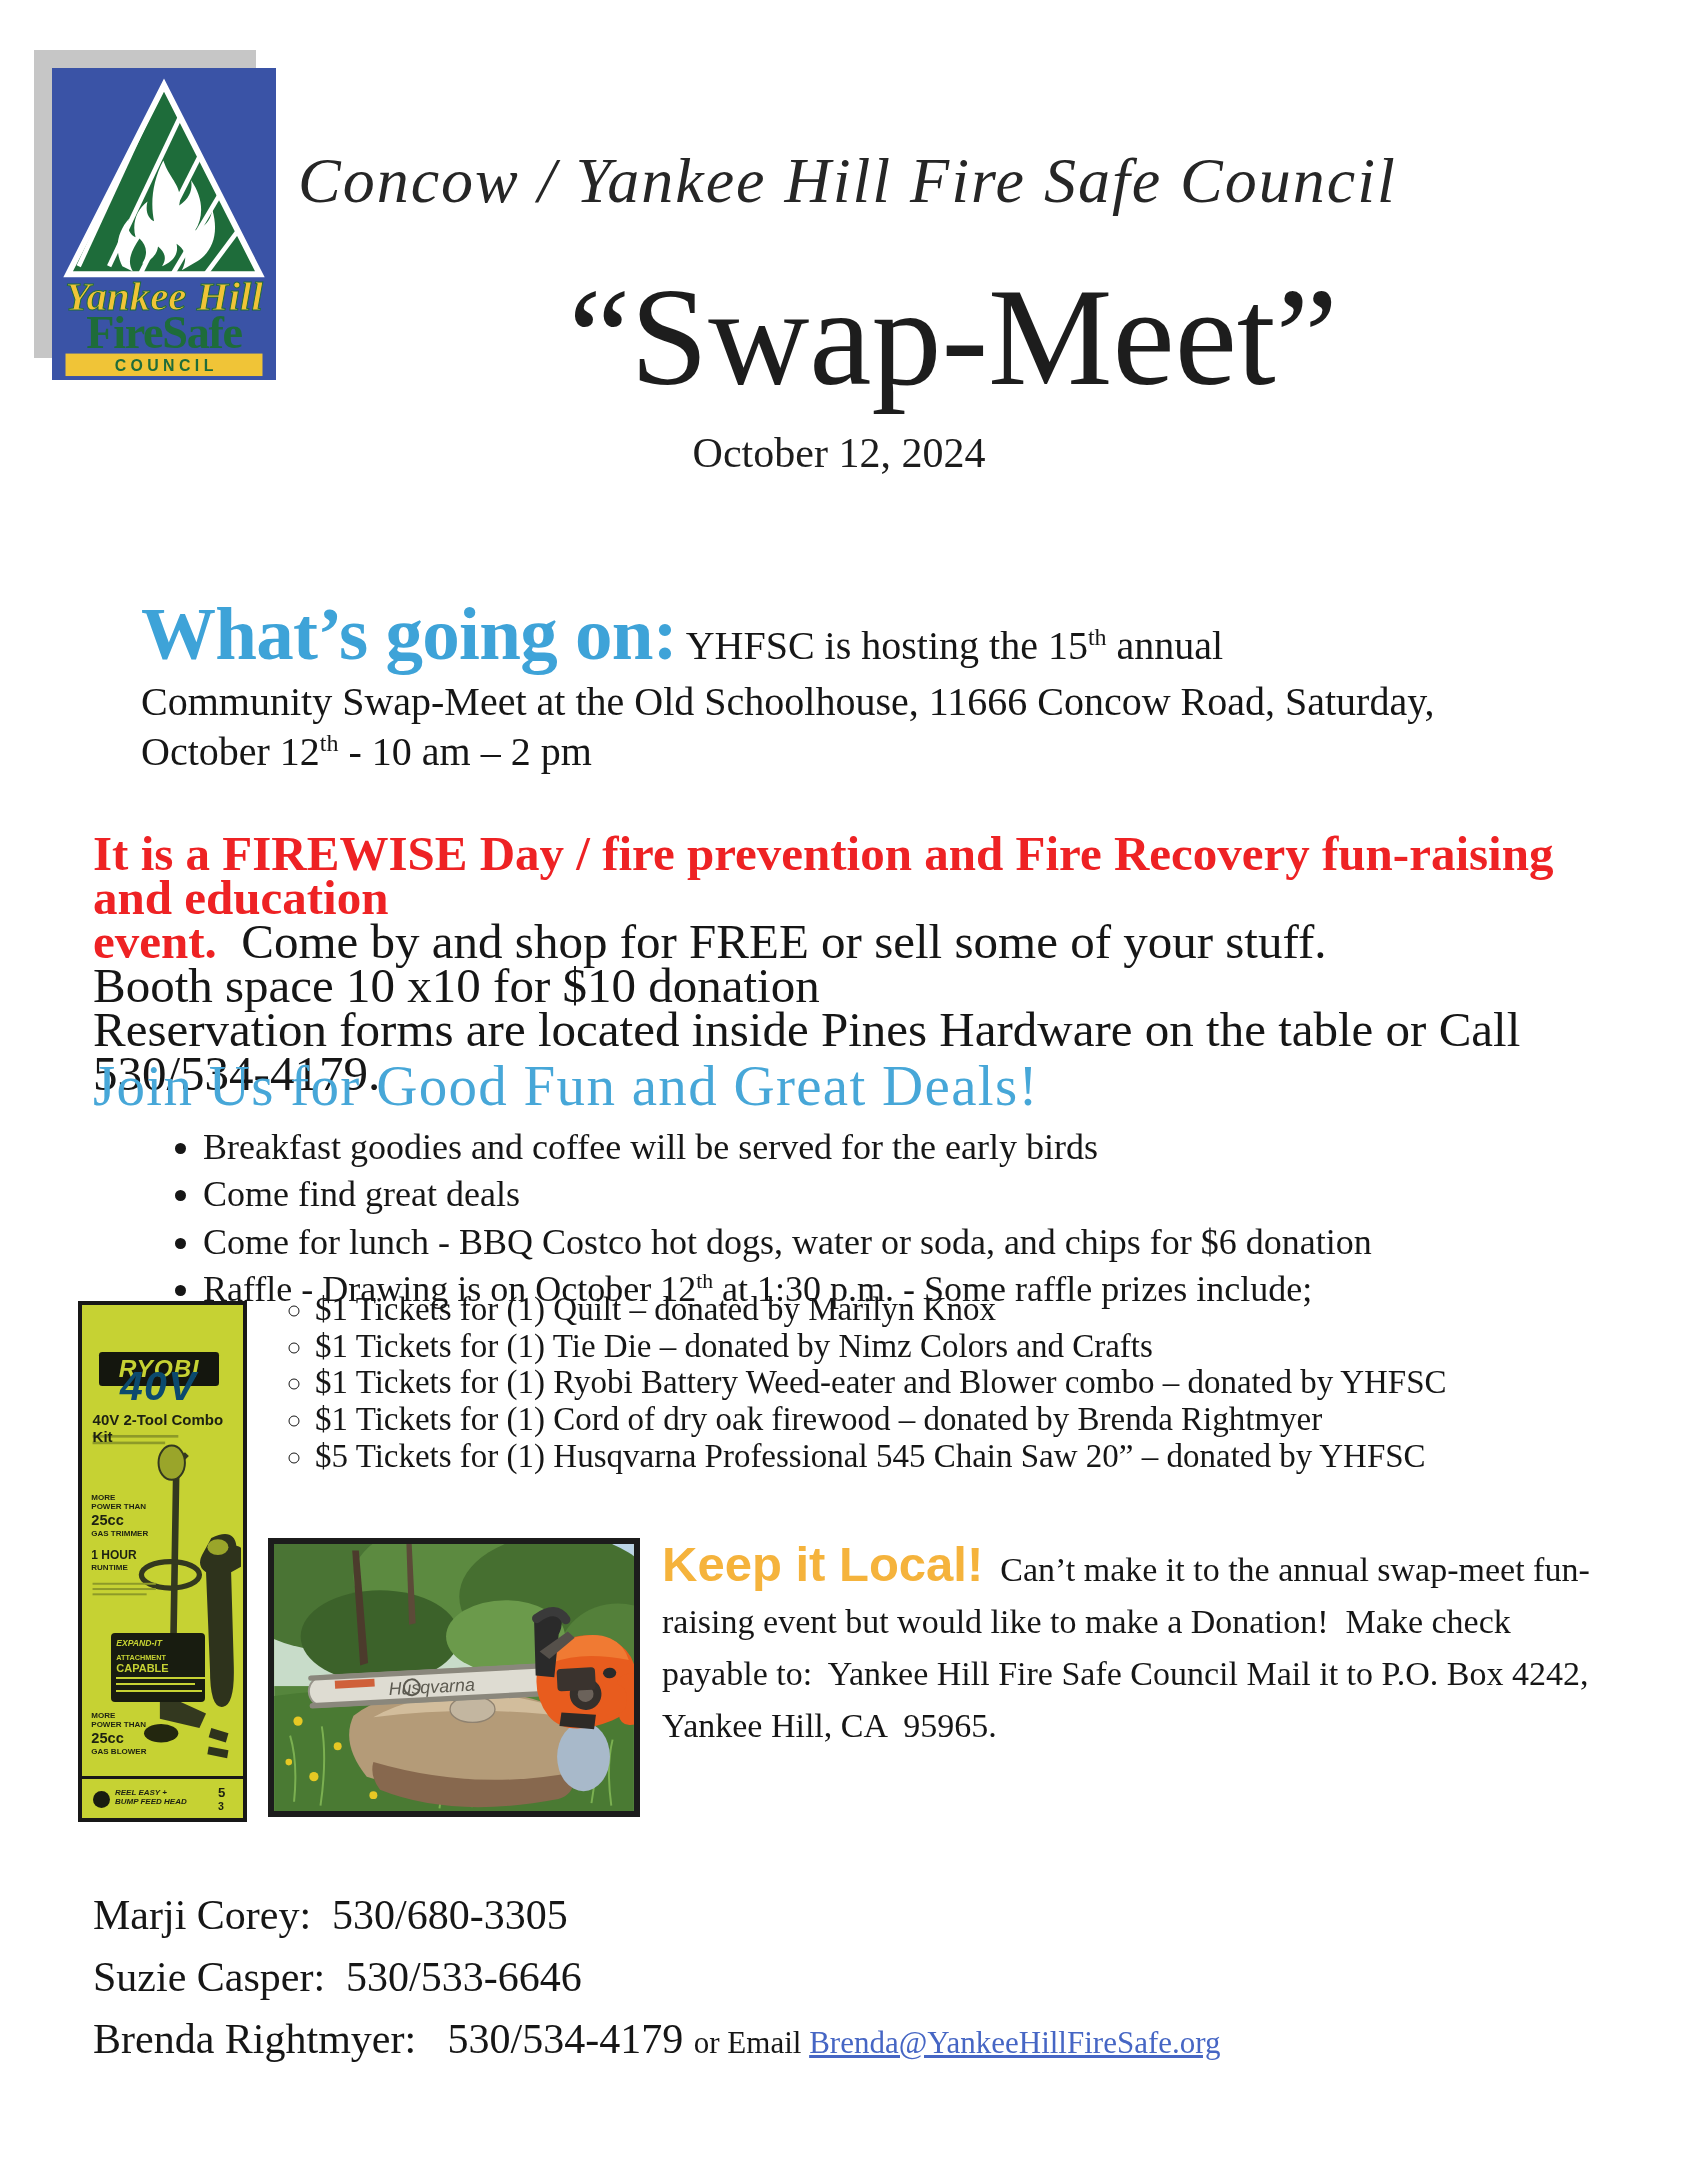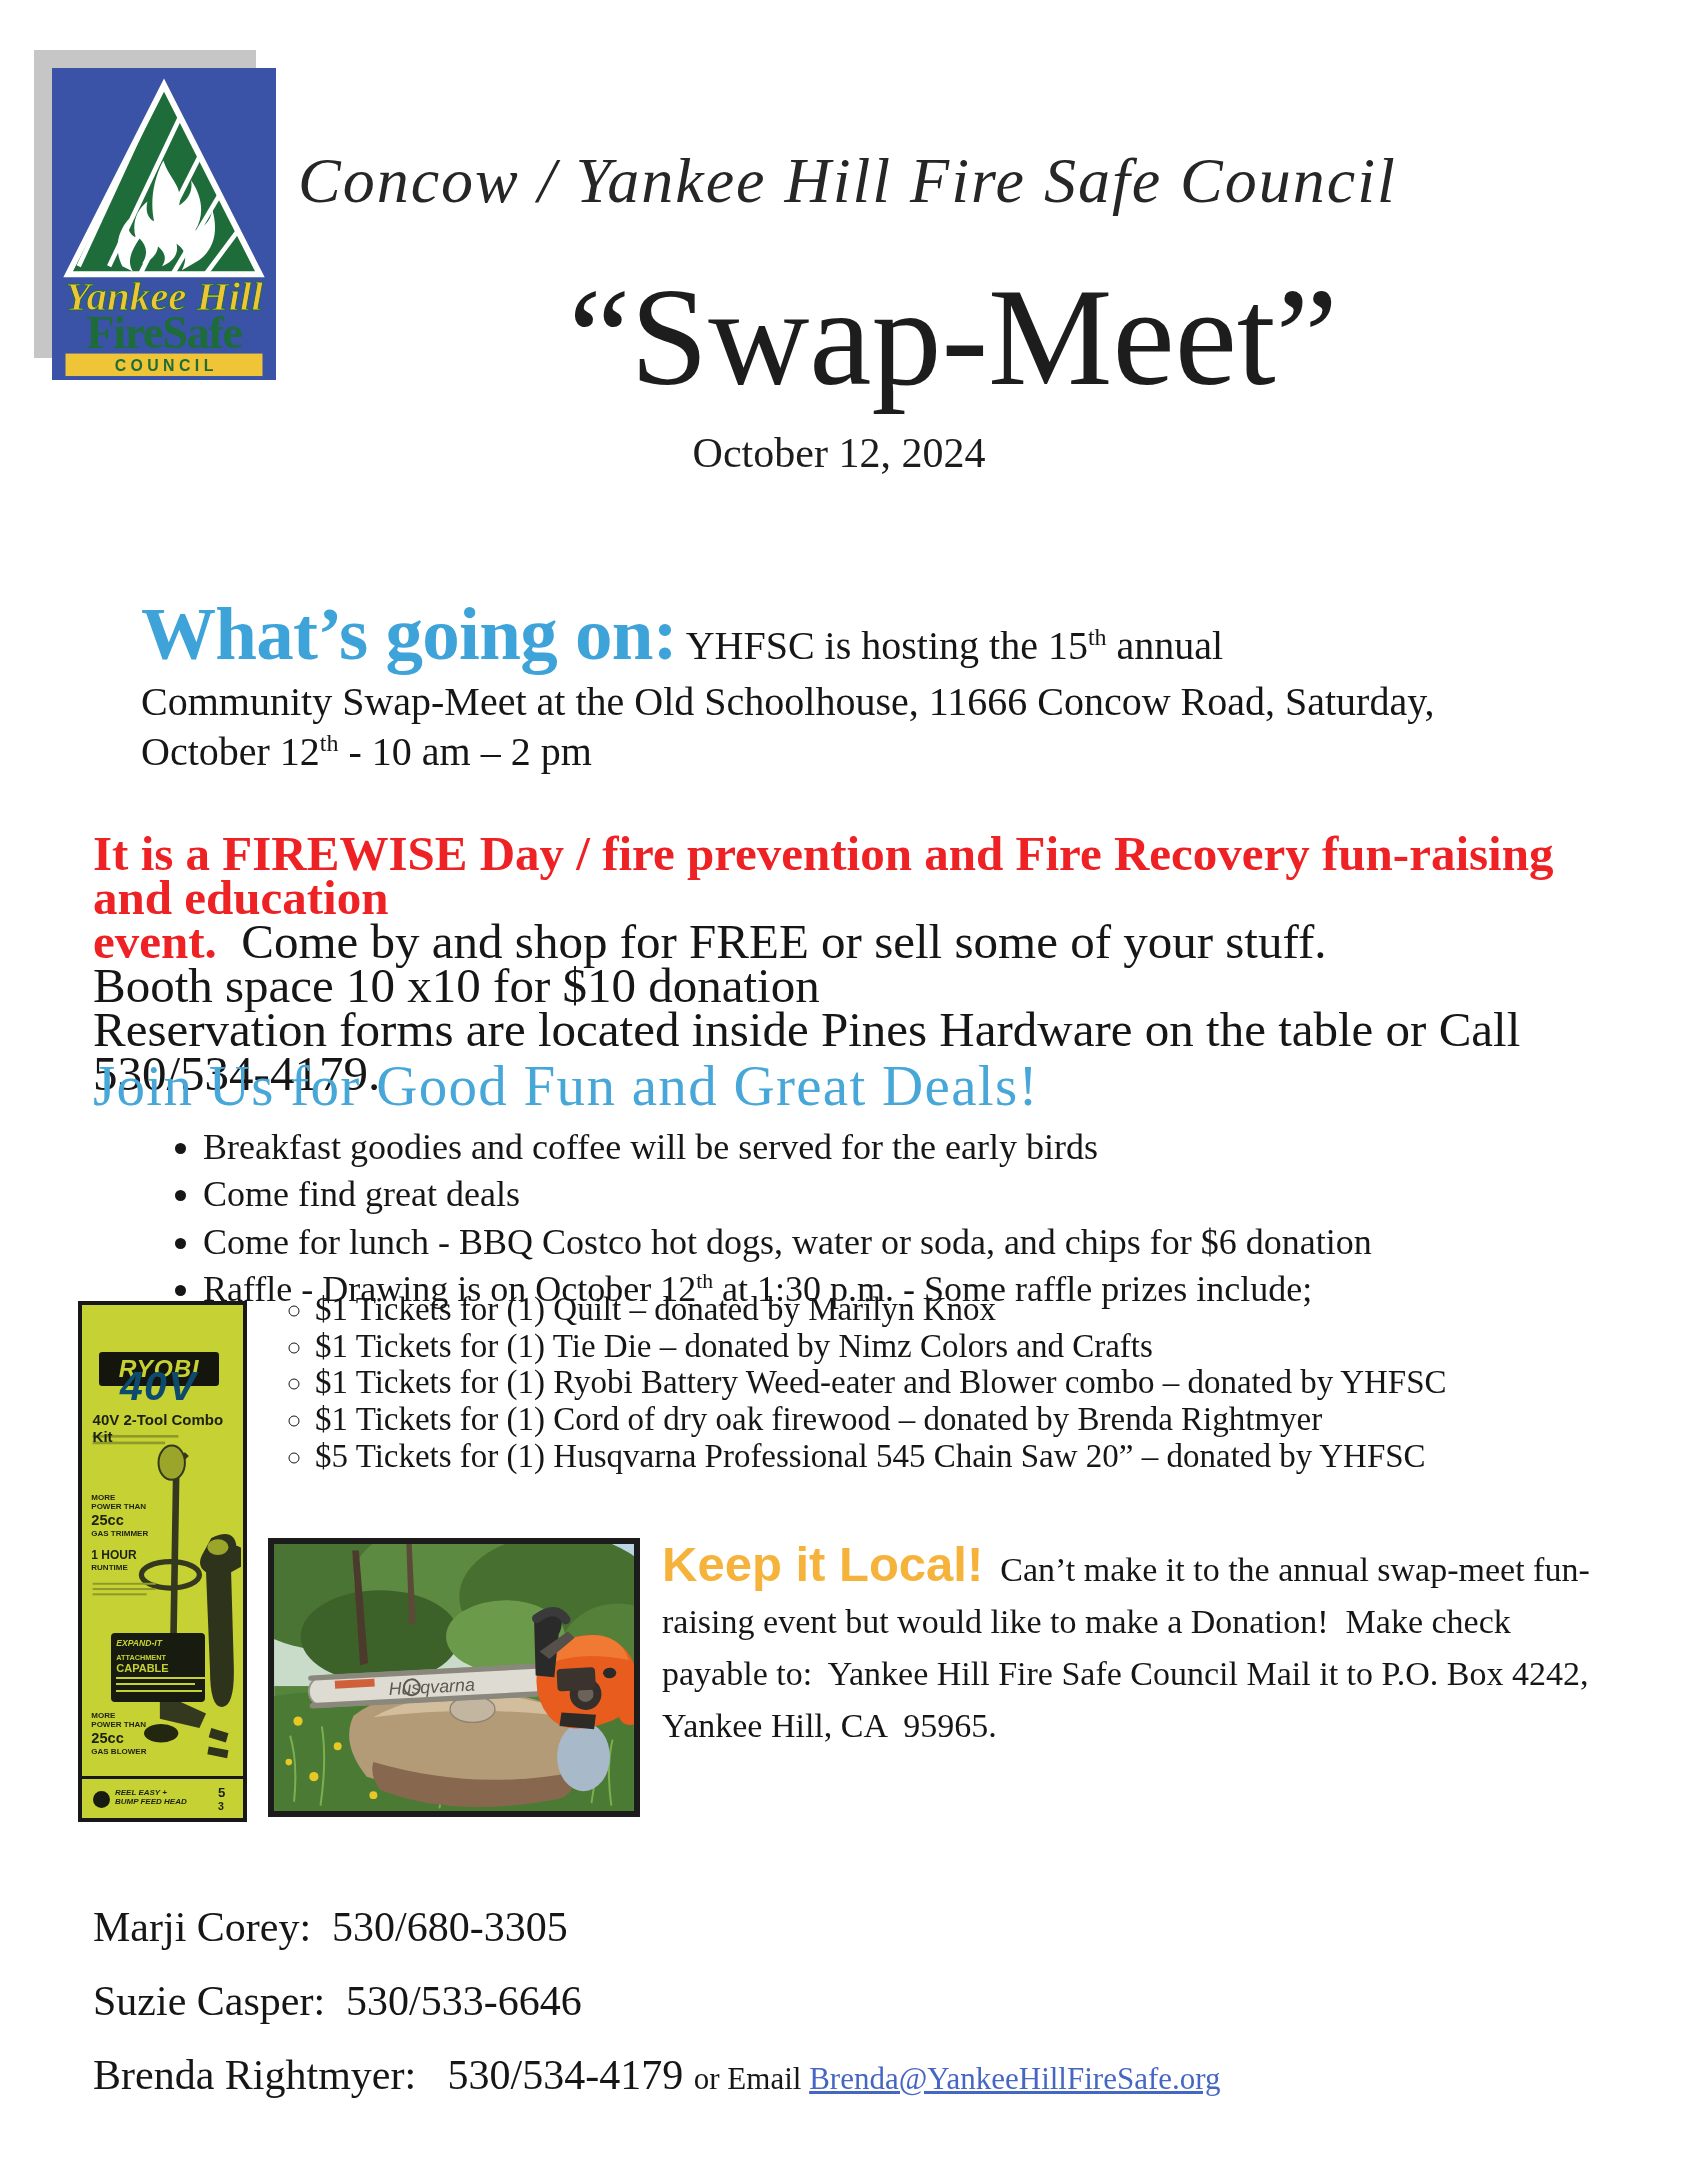--- a/index.html
+++ b/index.html
@@ -92,21 +92,21 @@
   .keep-heading{
     font-family:"Liberation Sans","DejaVu Sans",sans-serif;font-weight:bold;
     font-size:49px;color:#f5b33c;letter-spacing:0px;
   }
   .keep-line{font-size:34px;line-height:52px;white-space:pre-wrap;}
   .keep-first{white-space:pre-wrap;}
 
   
   .contact{position:absolute;left:93px;top:1878px;width:1548px;}
   .contact-heading{font-size:50px;font-weight:bold;color:#2ea55b;white-space:nowrap;}
-  .contact-line{font-size:42px;line-height:50px;margin-top:24px;white-space:pre-wrap;}
+  .contact-line{font-size:42px;line-height:50px;margin-top:12px;white-space:pre-wrap;}
   .or-email{font-size:31px;}
   a.email-link{color:#4666c4;text-decoration:underline;font-size:31px;cursor:pointer;}
 </style>
 </head>
 <body>
 
 <div class="page">
 
   <div class="logo-shadow"></div>
   <div class="logo-main">

